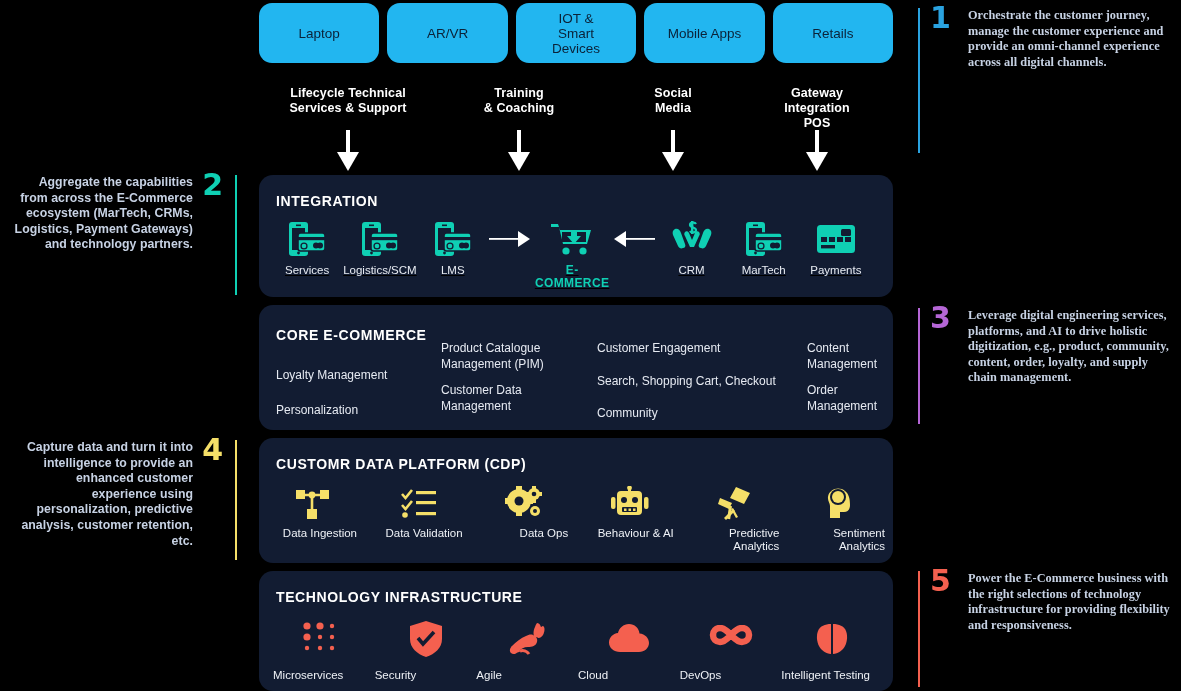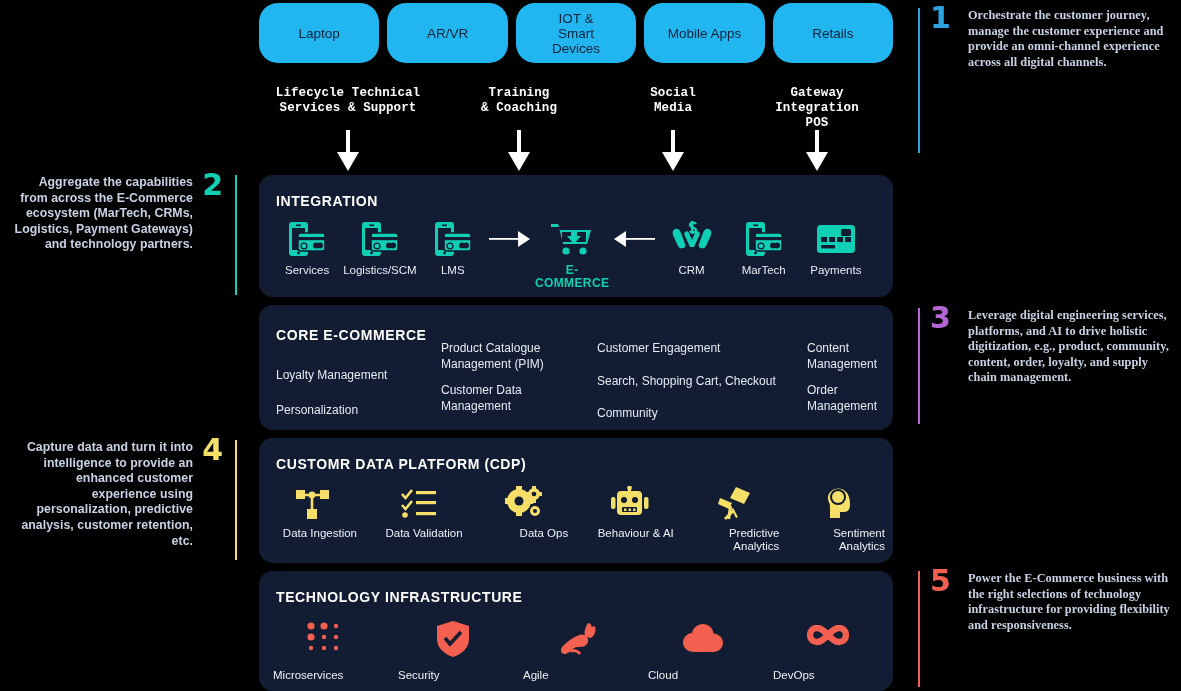--- a/index.html
+++ b/index.html
@@ -8,28 +8,28 @@
     background: #000000;
     font-family: "Liberation Sans", sans-serif;
     overflow: hidden;
   }
   .stage { position: relative; width: 1181px; height: 691px; background:#000; }
 
   
   .channels { position:absolute; left:259px; top:3px; width:634px; height:60px;
               display:flex; gap:8px; }
   .channel-box {
-    flex:1; background:#22b6f0; border-radius:19px;
+    flex:1; background:#22b6f0; border-radius:13px;
     display:flex; align-items:center; justify-content:center;
     color:#0b2238; font-size:13.5px; line-height:15px; text-align:center;
     padding:2px 4px; cursor:pointer;
   }
 
   
-  .caps { position:absolute; left:259px; top:86px; width:634px; height:88px;font-family:Liberation Mono, monospace; }
+  .caps { position:absolute; left:259px; top:86px; width:634px; height:88px; }
   .cap { position:absolute; text-align:center; color:#ffffff;
          font-size:12.5px; font-weight:bold; line-height:15px; letter-spacing:.1px;
          white-space:pre-line; transform:translateX(-50%); }
   .arrow { position:absolute; transform:translateX(-50%); }
 
   
   .panel { position:absolute; left:259px; width:634px; background:#121c32;
            border-radius:14px; }
   .panel-title { color:#ffffff; font-weight:bold; letter-spacing:.6px;
                  font-size:14px; }
@@ -38,21 +38,21 @@
   #p-cdp        { top:438px; height:125px; }
   #p-tech       { top:571px; height:120px; }
 
   .panel-title-int  { position:absolute; left:17px; top:18px; }
   .panel-title-core { position:absolute; left:17px; top:22px; }
   .panel-title-cdp  { position:absolute; left:17px; top:18px; }
   .panel-title-tech { position:absolute; left:17px; top:18px; }
 
   
   .int-row { position:absolute; left:12px; right:21px; top:44px; height:68px;
-             display:flex; align-items:flex-start; }
+             display:flex; align-items:flex-start;text-decoration:underline; }
   .int-node { width:76px; text-align:center; }
   .int-ico  { height:40px; display:flex; align-items:center; justify-content:center; }
   .int-lab  { margin-top:5px; font-size:11.5px; color:#e8ecf3; line-height:13px; }
   .int-lab.hl { color:#0fd0b4; font-weight:bold; letter-spacing:.4px; font-size:12px; }
   .connector { flex:1; height:40px; display:flex; align-items:center;
                justify-content:center; }
   .conn-line { width:100%; height:1.6px; background:#8d96a8; }
 
   
   .core-cols { position:absolute; left:17px; right:14px; top:36px;
@@ -521,20 +521,29 @@
 
       <div class="tech-node">
         <div class="tech-ico">
           <svg width="44" height="28" viewBox="0 0 44 28">
               <path d="M11 3c5 0 8 4 11 7s6 7 11 7c4 0 7-3 7-7s-3-7-7-7c-5 0-8 4-11 7s-6 7-11 7c-4 0-7-3-7-7s3-7 7-7z" stroke="#f4604f" stroke-width="6.5" fill="none" stroke-linecap="round"></path>
             </svg>
         </div>
         <div class="tech-lab">DevOps</div>
       </div>
 
+      <div class="tech-node">
+        <div class="tech-ico">
+          <svg width="34" height="34" viewBox="0 0 34 34">
+              <path d="M16 2C10 2 5 4 3 9c-2 5-1 11 1 15 2 4 7 8 12 8V2z" fill="#f4604f"></path>
+              <path d="M18 2c6 0 11 2 13 7 2 5 1 11-1 15-2 4-7 8-12 8V2z" fill="#f4604f"></path>
+            </svg>
+        </div>
+        <div class="tech-lab">Intelligent Testing</div>
+      </div>
 
     </div>
   </div>
 
   <div class="note right" id="note1">
     <div class="bar"></div>
     <div class="num">1</div>
     <div class="txt">Orchestrate the customer journey, manage the customer experience and provide an omni-channel experience across all digital channels.</div>
   </div>
 

